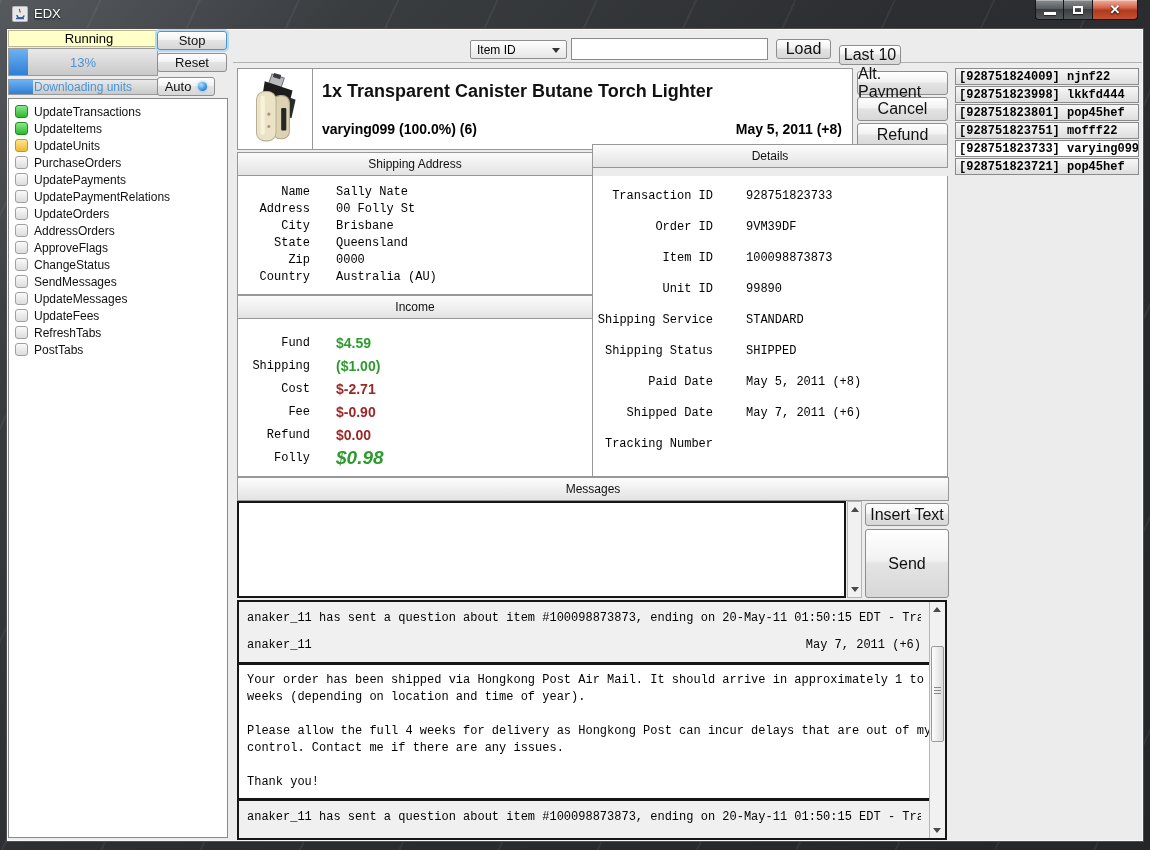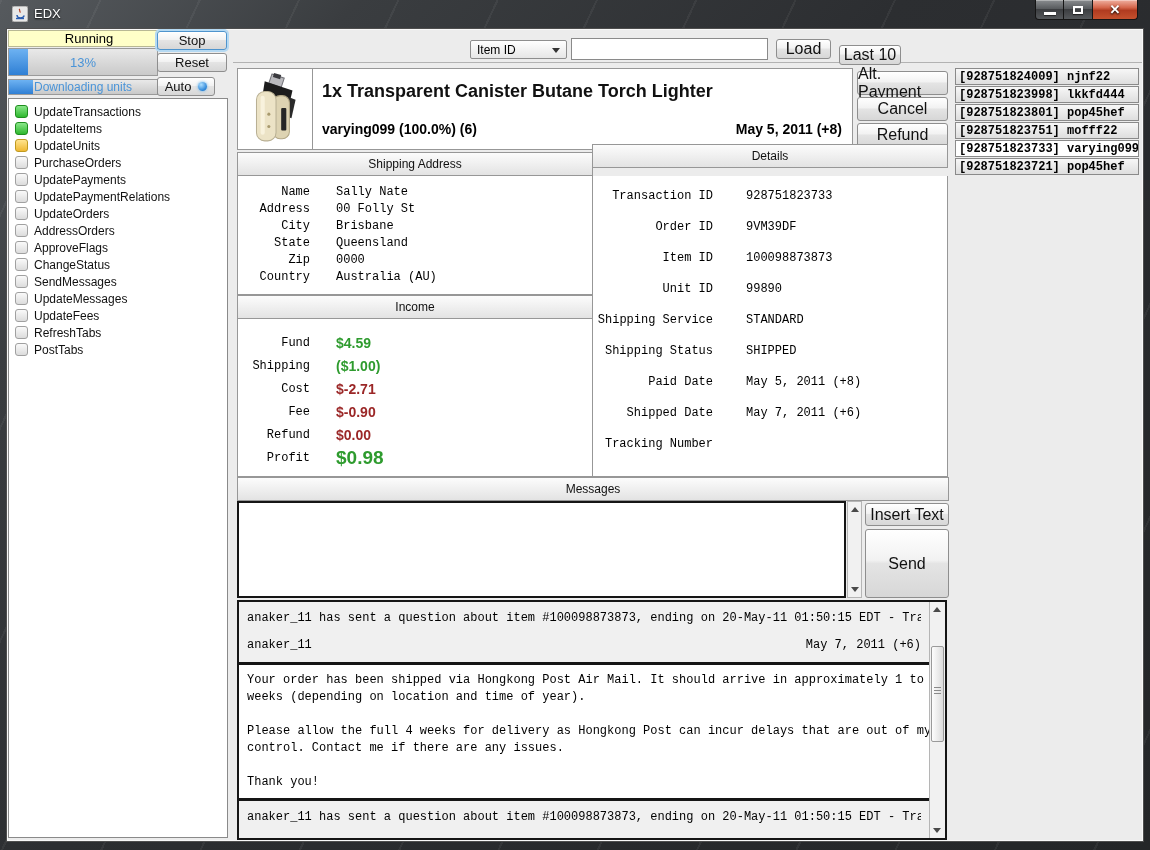--- a/index.html
+++ b/index.html
@@ -378,22 +378,22 @@
       </div>
       <div class="kv">
         <span class="k">Fee</span>
         <span class="v" style="color: rgb(155, 39, 39);">$-0.90</span>
       </div>
       <div class="kv">
         <span class="k">Refund</span>
         <span class="v" style="color: rgb(155, 39, 39);">$0.00</span>
       </div>
       <div class="kv">
-        <span class="k">Profit</span>
-        <span class="v big" style="color: rgb(46, 155, 46);">$0.98</span>
+        <span class="k">Folly</span>
+        <span class="v big" style="color: rgb(46, 155, 46); font-style: italic;">$0.98</span>
       </div>
     </div>
 
   <div id="messages-header" class="panel-header">Messages</div>
   <textarea id="compose" style=""></textarea>
   <div id="compose-sbar" class="sbar">
     <span class="sb-arrow sb-up">
         <span class="tri-up"></span>
       </span>
     <span class="sb-arrow sb-down">

